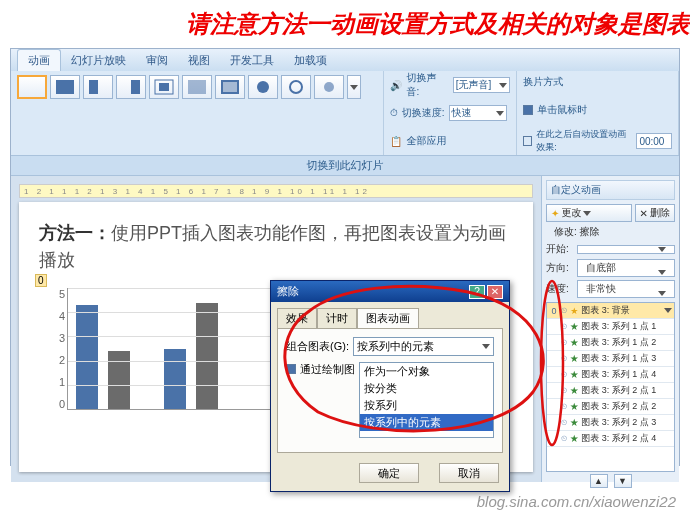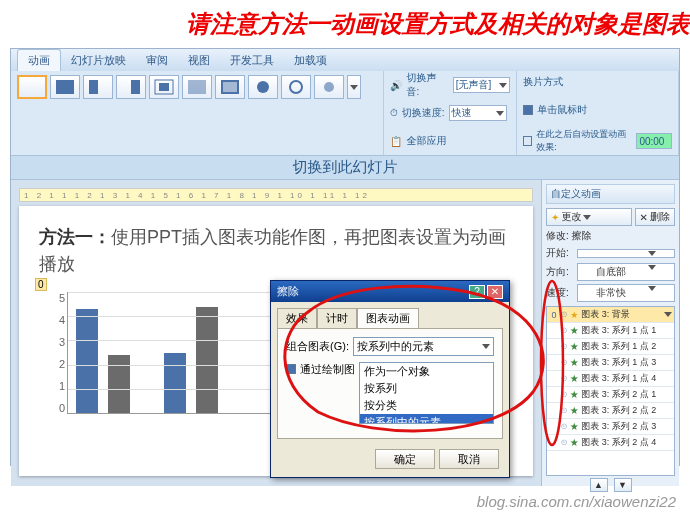--- a/index.html
+++ b/index.html
@@ -11,61 +11,61 @@
 .tab.active{background:#f2f7fd;border:1px solid #a9c2dc;border-bottom:none}
 .ribbon{display:flex;background:#dbe9f7;height:85px;border-bottom:1px solid #a9c2dc;font-size:10px;color:#2a5a8a}
 .rgrp{border-right:1px solid #b8cee4;padding:4px 6px;display:flex;flex-direction:column;justify-content:space-between}
 .thumbs{display:flex;gap:3px;flex-wrap:wrap;width:360px}
 .th{width:30px;height:24px;border:1px solid #9ab4d2;background:linear-gradient(#fff,#e6eef8);display:flex;align-items:center;justify-content:center}
 .th.sel{border:2px solid #f7a83a}
 .th svg{width:20px;height:16px}
 .sndrow{display:flex;align-items:center;gap:4px;height:20px}
 .sndrow .combo{width:58px;height:16px;border:1px solid #9ab4d2;background:#fff;font-size:10px;padding:0 2px;display:flex;align-items:center;justify-content:space-between}
 .chk{width:10px;height:10px;border:1px solid #5a7aa0}
-.timebox{width:40px;height:16px;border:1px solid #9ab4d2;background:#86efac;font-size:10px;display:flex;align-items:center;padding:0 2px}
-.slidetitle{text-align:center;background:#c9ddf1;font-size:15px;padding:2px 0;color:#2a5a8a;border-bottom:1px solid #a9c2dc}
+.timebox{width:40px;height:16px;border:1px solid #9ab4d2;background:#ffffff;font-size:10px;display:flex;align-items:center;padding:0 2px}
+.slidetitle{text-align:center;background:#c9ddf1;font-size:11px;padding:2px 0;color:#2a5a8a;border-bottom:1px solid #a9c2dc}
 .workarea{display:flex;height:306px}
 .canvas{flex:1;background:#d4e1ef;padding:8px;position:relative}
 .ruler{height:14px;background:#fef9c3;border:1px solid #ccc;font-size:8px;color:#888;display:flex;align-items:center;padding:0 4px;letter-spacing:3px}
 .slide{background:#fff;margin-top:4px;height:270px;padding:18px 20px;position:relative;box-shadow:0 1px 3px rgba(0,0,0,.3)}
 .stitle{font-size:18px;color:#555;line-height:1.5}
 .stitle b{color:#333;font-weight:bold}
 .chartbox{margin-top:14px;position:relative;width:250px;height:140px}
 .yaxis{position:absolute;left:10px;top:0;bottom:18px;width:16px;display:flex;flex-direction:column;justify-content:space-between;text-align:right;font-size:11px;color:#666}
 .plot{position:absolute;left:28px;right:0;top:0;bottom:18px;border-left:1px solid #999;border-bottom:1px solid #999;display:flex;align-items:flex-end;gap:10px;padding:0 8px}
 .gridline{position:absolute;left:0;right:0;border-top:1px solid #ddd}
 .bar{width:22px}
 .zero{position:absolute;left:-4px;top:-14px;font-size:10px;background:#ffe9a8;border:1px solid #d9b95a;padding:0 2px}
 .sidepane{width:138px;background:#e7eff8;border-left:1px solid #a9c2dc;font-size:10px;color:#333;padding:4px}
 .sp-title{background:linear-gradient(#f2f7fd,#d8e6f4);padding:2px 4px;color:#2a5a8a;border:1px solid #b8cee4;margin-bottom:4px}
 .sp-row{display:flex;align-items:center;gap:3px;margin-bottom:3px}
 .sp-btn{border:1px solid #9ab4d2;background:linear-gradient(#fff,#e2ecf6);padding:1px 4px;display:flex;align-items:center;gap:2px;flex:1}
-.sp-combo{border:1px solid #9ab4d2;background:#fff;padding:1px 18px;flex:1;display:flex;justify-content:space-between;align-items:flex-start}
+.sp-combo{border:1px solid #9ab4d2;background:#fff;padding:1px 8px;flex:1;display:flex;justify-content:space-between;align-items:flex-end}
 .animlist{border:1px solid #9ab4d2;background:#fff;margin-top:4px;height:170px;overflow:hidden}
 .animrow{display:flex;align-items:center;font-size:9px;border-bottom:1px solid #e0e8f0;padding:1px 2px;gap:2px}
 .animrow .n{width:10px;text-align:center;color:#4a6a95}
 .animrow .clk{color:#6a8ab0;font-size:8px}
 .animrow .ico{width:10px;height:10px;display:flex;align-items:center;justify-content:center}
 .animrow .txt{flex:1;white-space:nowrap;overflow:hidden}
 .animrow.sel{background:#ffe9a8}
 .arrow{display:flex;justify-content:center;gap:6px;margin-top:2px}
 .arrow div{width:18px;height:14px;border:1px solid #9ab4d2;background:linear-gradient(#fff,#e2ecf6);display:flex;align-items:center;justify-content:center;font-size:9px}
 .dialog{position:absolute;left:270px;top:280px;width:240px;background:#ece9d8;border:1px solid #0a246a;box-shadow:2px 2px 6px rgba(0,0,0,.4);font-size:11px;z-index:10}
 .dlg-title{background:linear-gradient(#2a6ac0,#0f3f8f);color:#fff;padding:3px 6px;display:flex;justify-content:space-between;align-items:center;font-size:11px}
 .dlg-title .wbtn{width:16px;height:14px;background:#d66;border:1px solid #fff;color:#fff;display:flex;align-items:center;justify-content:center;font-size:10px;margin-left:2px}
 .dlg-tabs{display:flex;padding:6px 6px 0;gap:0}
 .dlg-tab{padding:2px 8px;border:1px solid #aca899;background:#ece9d8;font-size:11px;border-bottom:none}
 .dlg-tab.active{background:#fcfcfa;position:relative;z-index:2}
 .dlg-body{margin:0 6px 6px;border:1px solid #aca899;background:#fcfcfa;padding:8px;font-size:11px}
 .dlg-field{display:flex;align-items:center;gap:4px;margin-bottom:6px}
 .dlg-combo{border:1px solid #7f9db9;background:#fff;flex:1;padding:1px 3px;display:flex;justify-content:space-between;align-items:center}
-.dlg-list{border:1px solid #7f9db9;background:#fff;height:62px;overflow:hidden}
+.dlg-list{border:1px solid #7f9db9;background:#fff;height:76px;overflow:hidden}
 .dlg-list div{padding:1px 4px}
 .dlg-list div.sel{background:#316ac5;color:#fff}
-.dlg-btns{display:flex;justify-content:flex-end;gap:4px;padding:4px 10px 8px}
+.dlg-btns{display:flex;justify-content:flex-end;gap:20px;padding:4px 10px 8px}
 .dlg-btns button{width:60px;height:20px;border:1px solid #aca899;background:linear-gradient(#fff,#e8e4d8);font-size:11px}
 .redcircle{position:absolute;pointer-events:none;z-index:20}
 .watermark{position:absolute;right:14px;bottom:6px;font-size:15px;color:#999;font-style:italic}
 .car{width:0;height:0;border-left:4px solid transparent;border-right:4px solid transparent;border-top:5px solid #555;display:inline-block}
 .star{color:#3a8a3a;font-size:10px}
 .stary{color:#e6a817}
 </style>
 </head>
 <body>
 
@@ -208,21 +208,21 @@
   <div class="sidepane">
     <div class="sp-title">自定义动画</div>
     <div class="sp-row">
       <div class="sp-btn">
             <span class="stary">✦</span>
             <span>更改</span>
             <span class="car"></span>
           </div>
       <div class="sp-btn" style="flex:0 0 auto">✕<span>删除</span></div>
     </div>
-    <div style="margin:3px 0">修改: 擦除</div>
+    <div style="margin:3px 8px">修改: 擦除</div>
     <div class="sp-row">
           <span style="width:28px">开始:</span>
           <div class="sp-combo">
             <span></span>
             <span class="car"></span>
           </div>
         </div>
     <div class="sp-row">
           <span style="width:28px">方向:</span>
           <div class="sp-combo">
@@ -322,22 +322,22 @@
       <div class="dlg-combo">
           <span>按系列中的元素</span>
           <span class="car"></span>
         </div>
     </div>
     <div class="dlg-field" style="align-items:flex-start">
       <div class="chk" style="background:#4a72a8;margin-top:2px"></div>
       <span>通过绘制图</span>
       <div class="dlg-list" style="flex:1">
         <div>作为一个对象</div>
+        <div>按分类</div>
         <div>按系列</div>
-        <div>按分类</div>
         <div class="sel">按系列中的元素</div>
 
       </div>
     </div>
   </div>
   <div class="dlg-btns">
     <button>确定</button>
     <button>取消</button>
   </div>
 </div>

